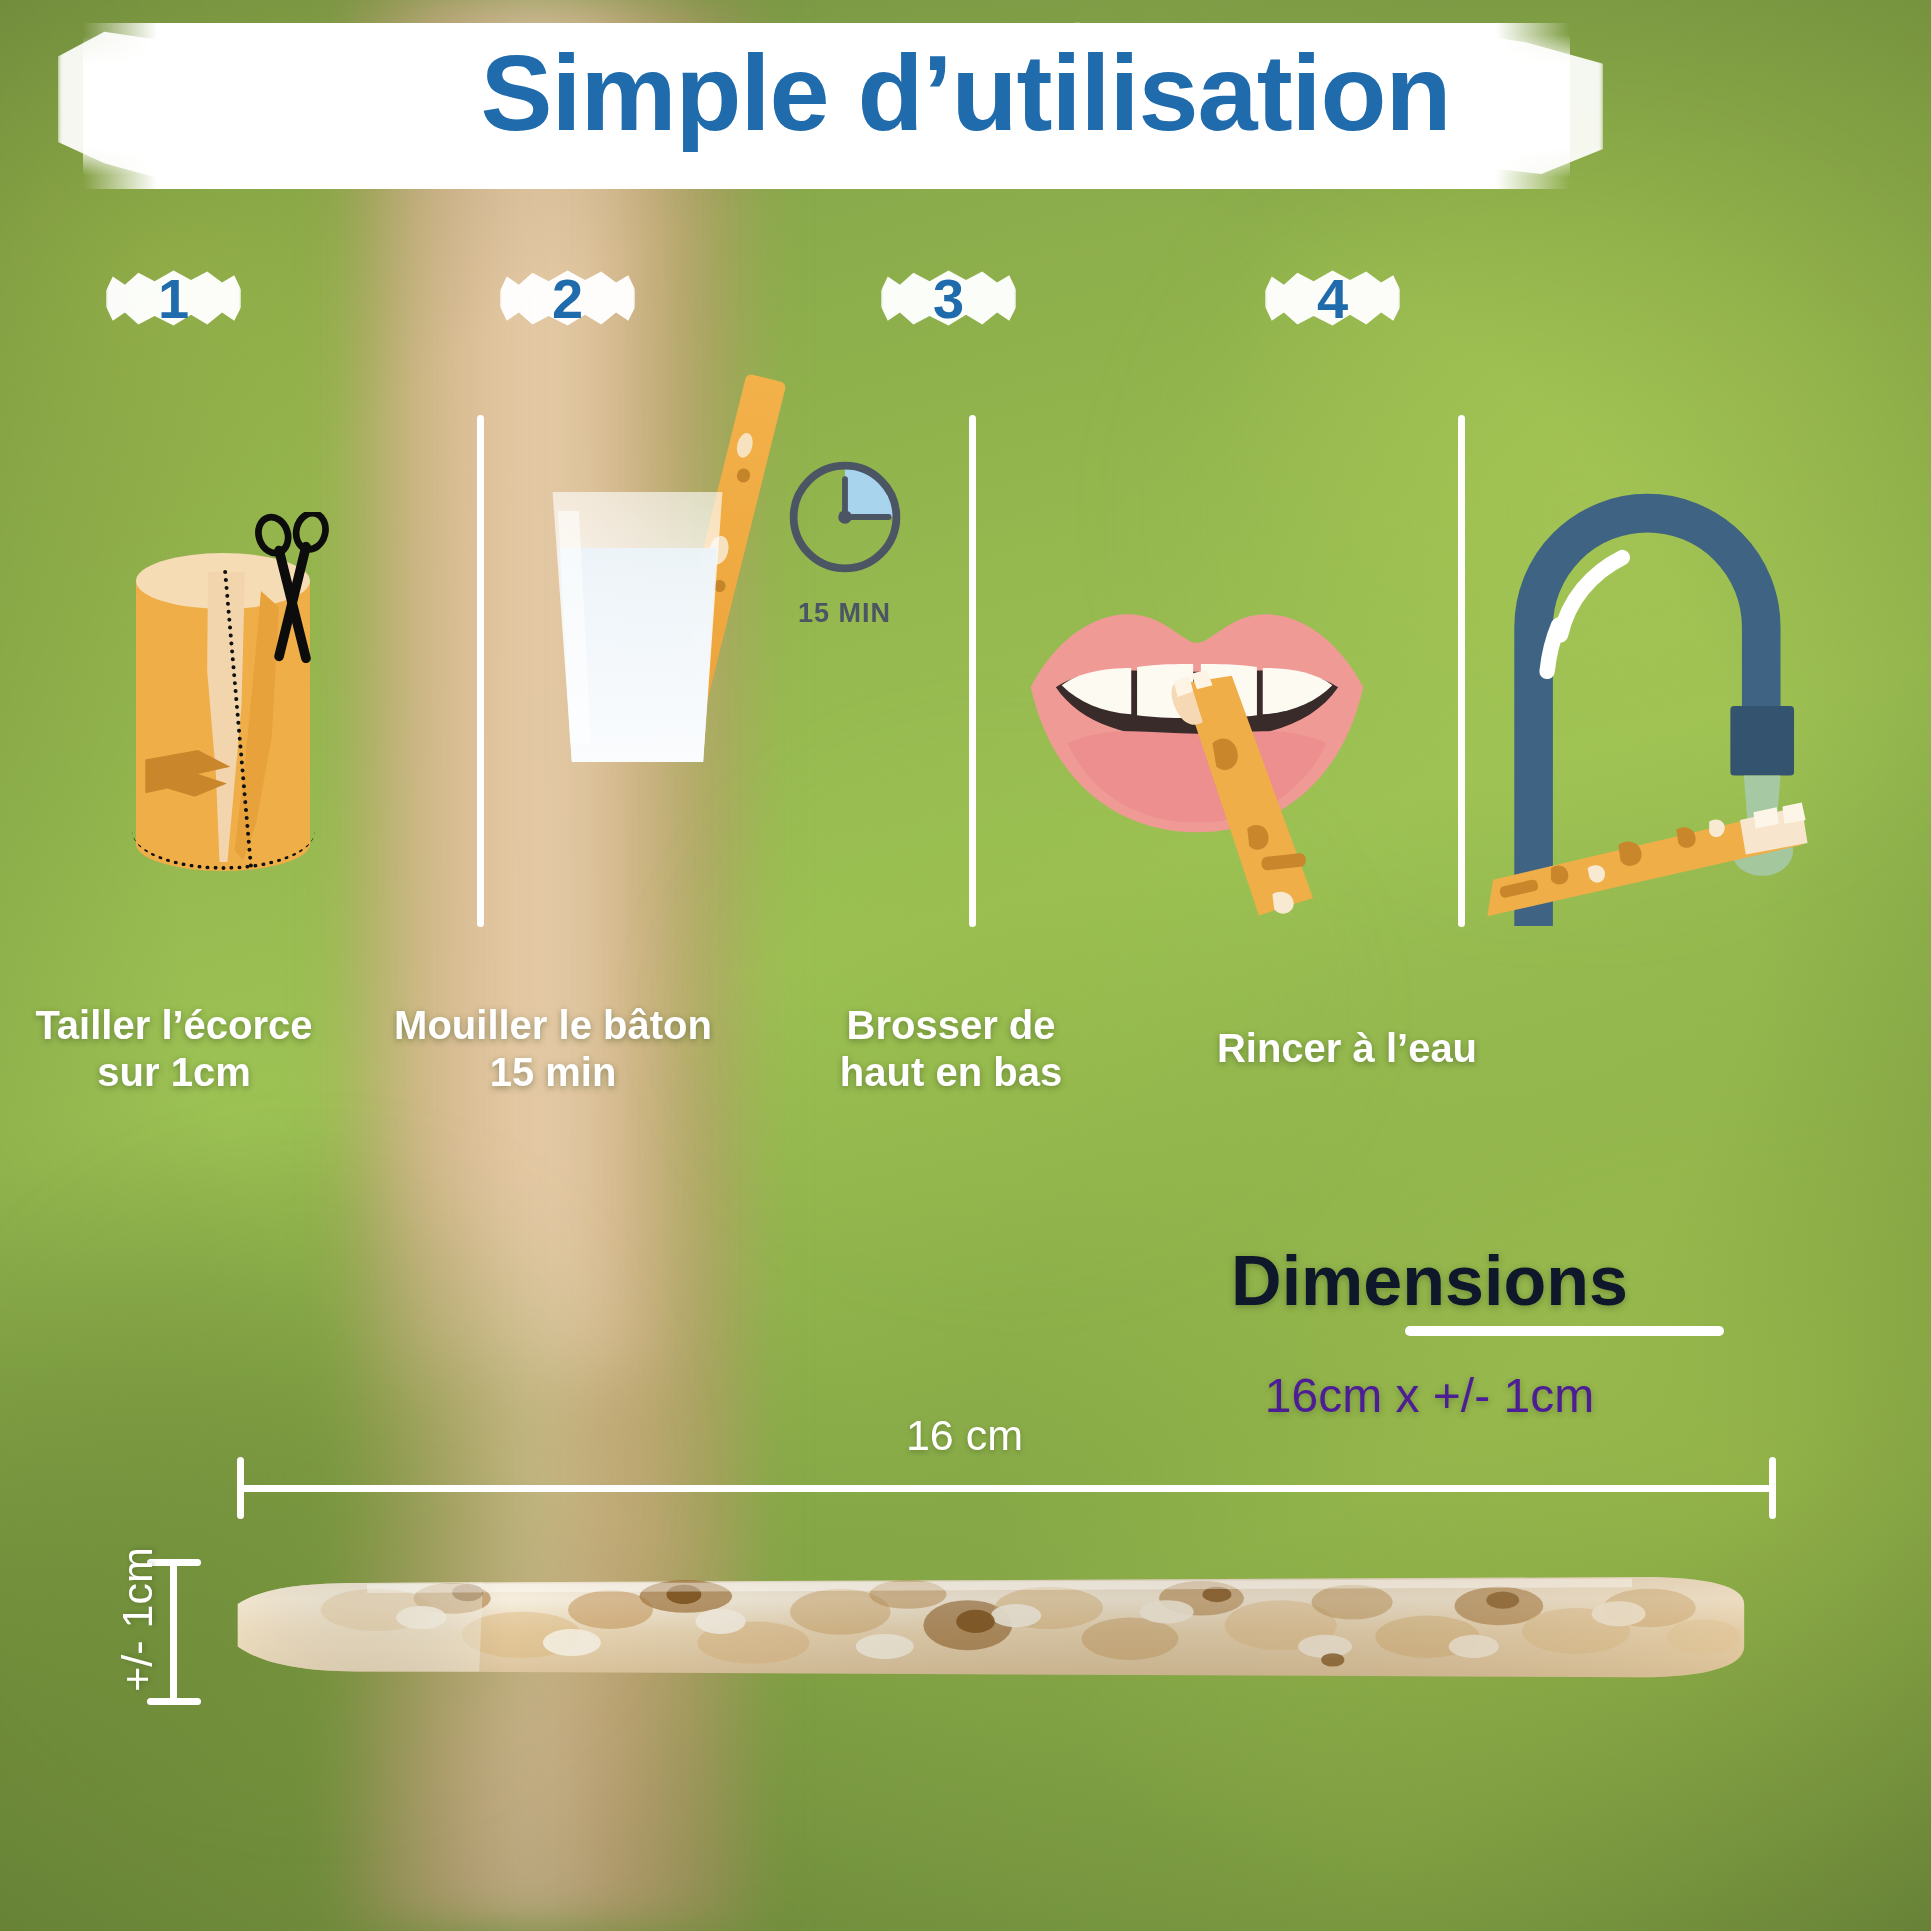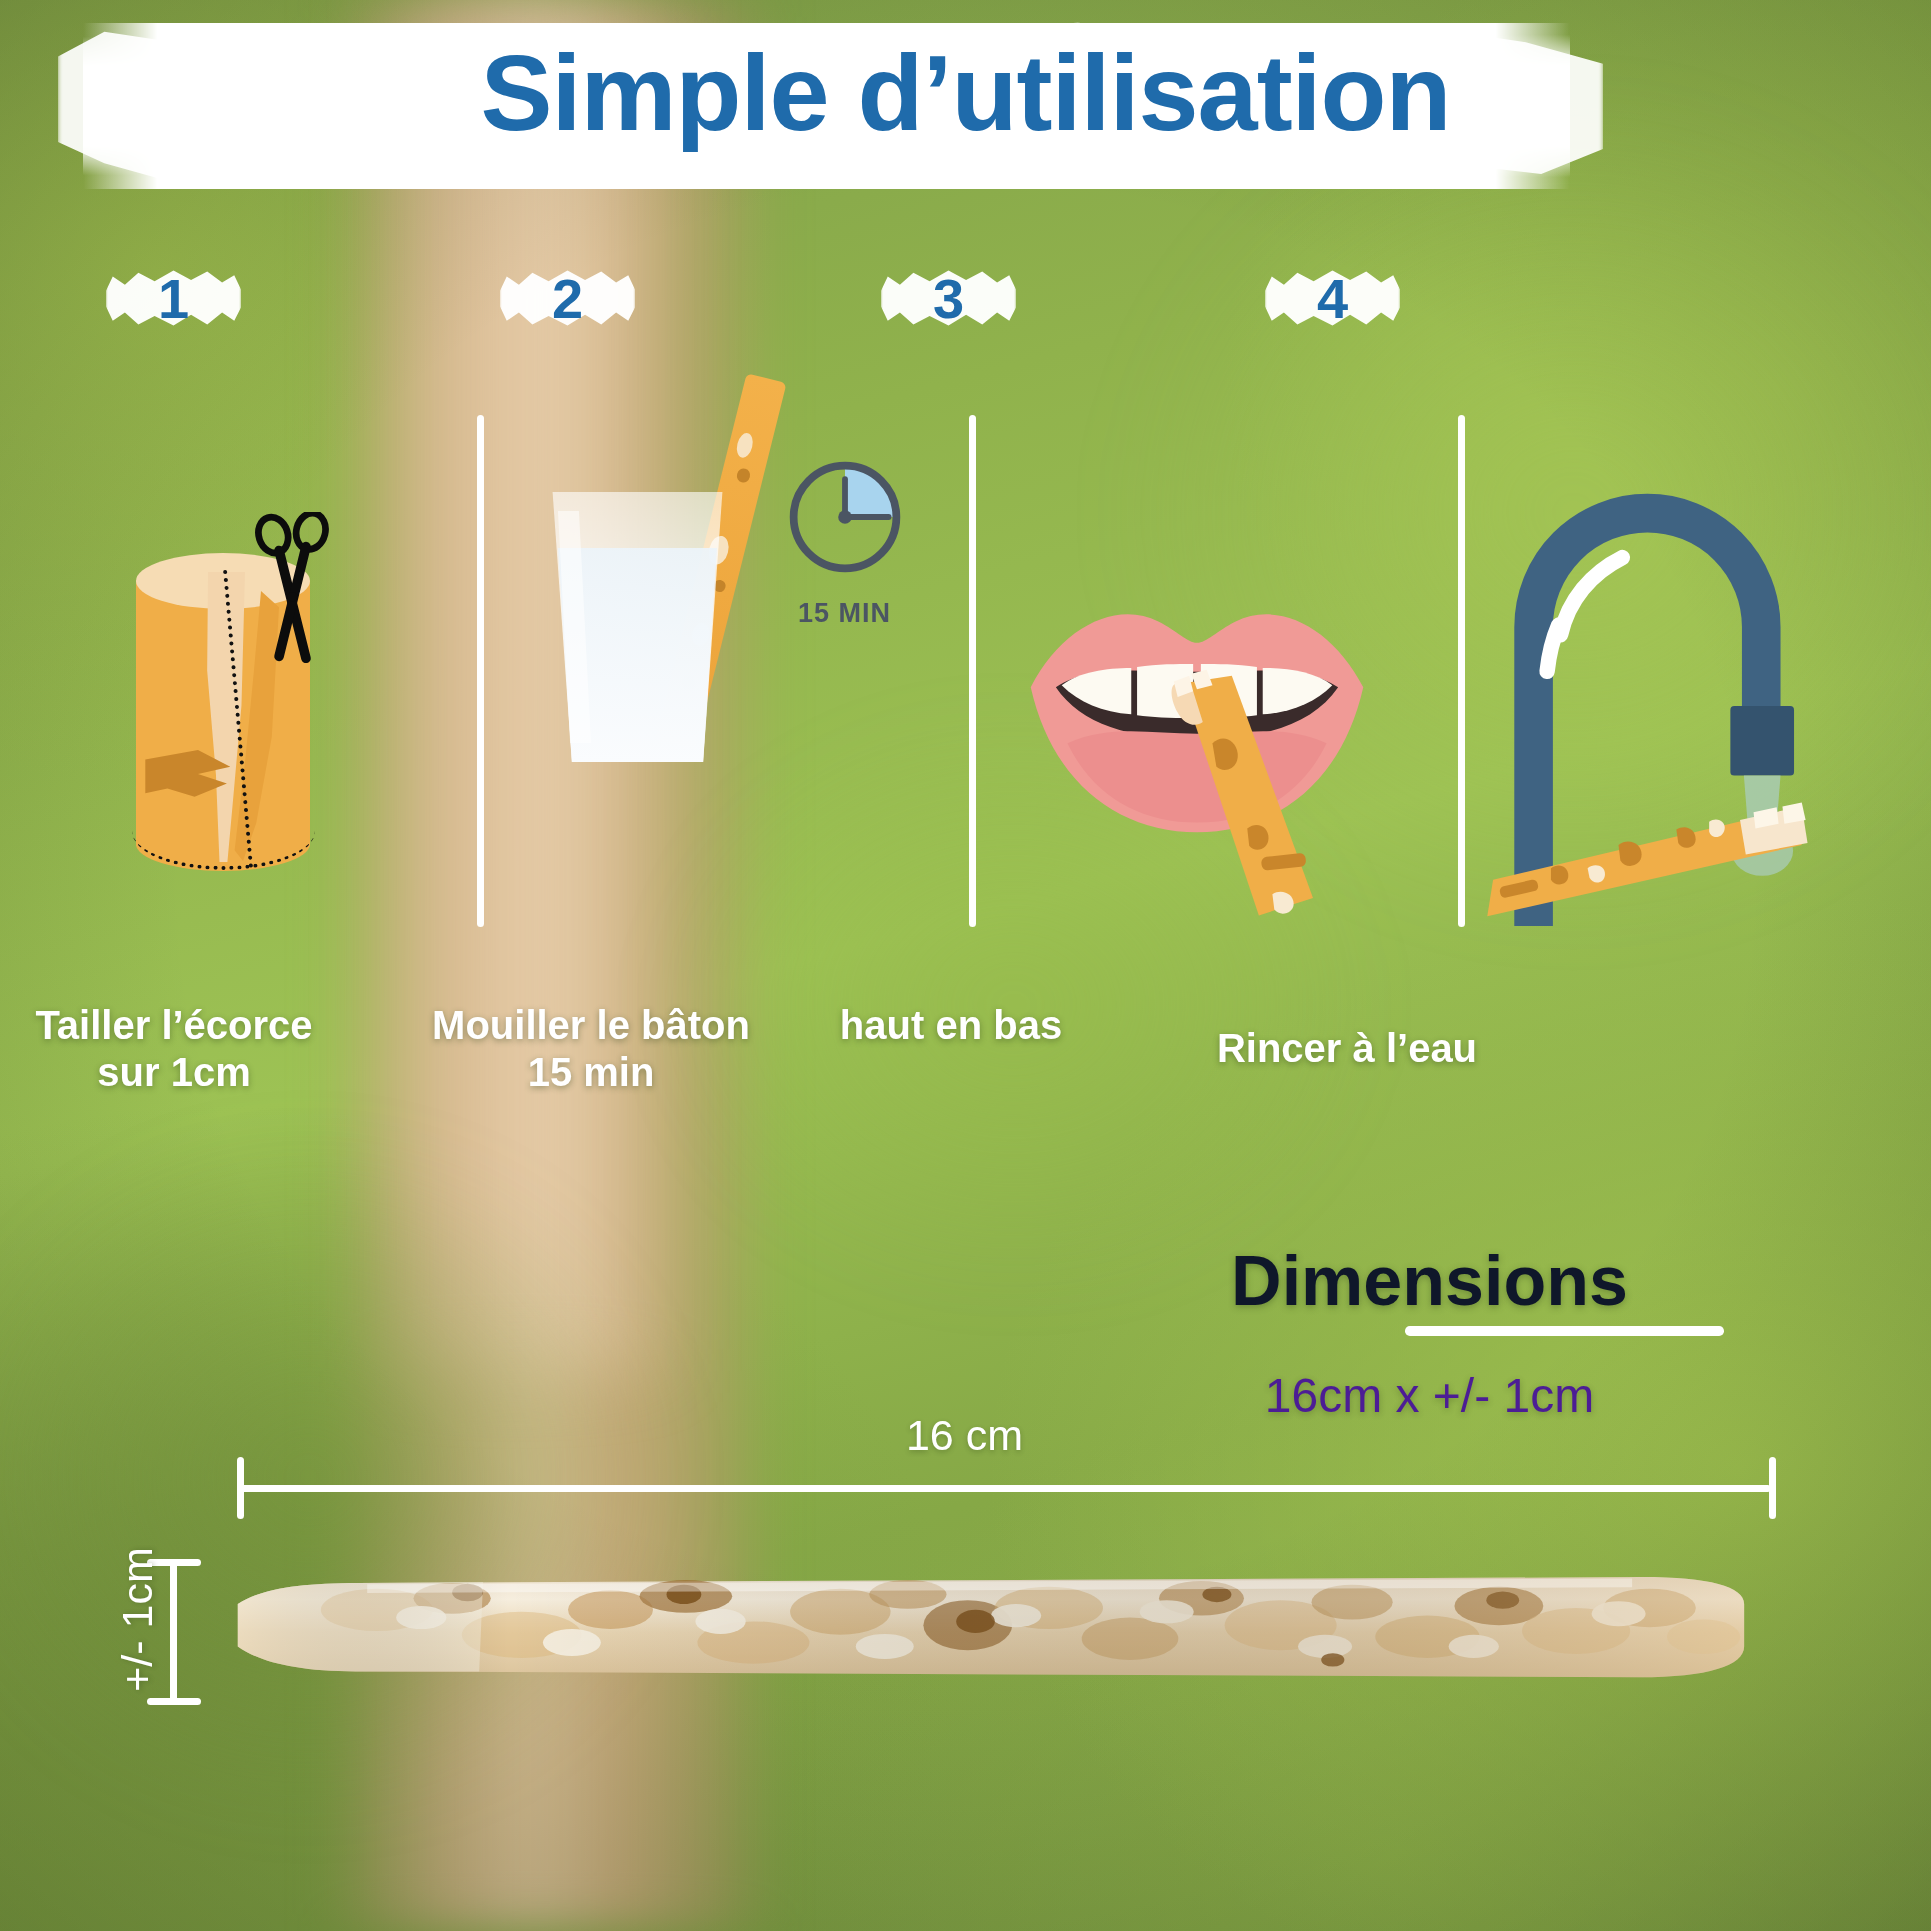--- a/index.html
+++ b/index.html
@@ -367,25 +367,26 @@
       <path d="M104 420 C112 414 122 418 122 426 C122 436 110 438 106 430 Z" fill="#f8ead2"></path>
       <path d="M230 372 C238 366 248 372 246 380 C244 390 232 390 230 382 Z" fill="#f8ead2"></path>
       <rect x="12" y="440" width="40" height="12" rx="5" fill="#c9862b" transform="rotate(-13 12 440)"></rect>
     </g>
   </svg>
 
   <div class="caption" style="left:-29px;">
     <div>Tailler l’écorce</div>
     <div>sur 1cm</div>
   </div>
-  <div class="caption" style="left:388px;">
+  <div class="caption" style="left:350px;">
     <div>Mouiller le bâton</div>
     <div>15 min</div>
   </div>
   <div class="caption" style="left:748px;">
+    <div>Brosser de</div>
     <div>haut en bas</div>
   </div>
   <div class="caption" style="left:1144px;top:1025px;">
     <div>Rincer à l’eau</div>
   </div>
 
   <div class="dim-title">Dimensions</div>
   <div class="dim-rule"></div>
   <div class="dim-sub">16cm x +/- 1cm</div>
 

